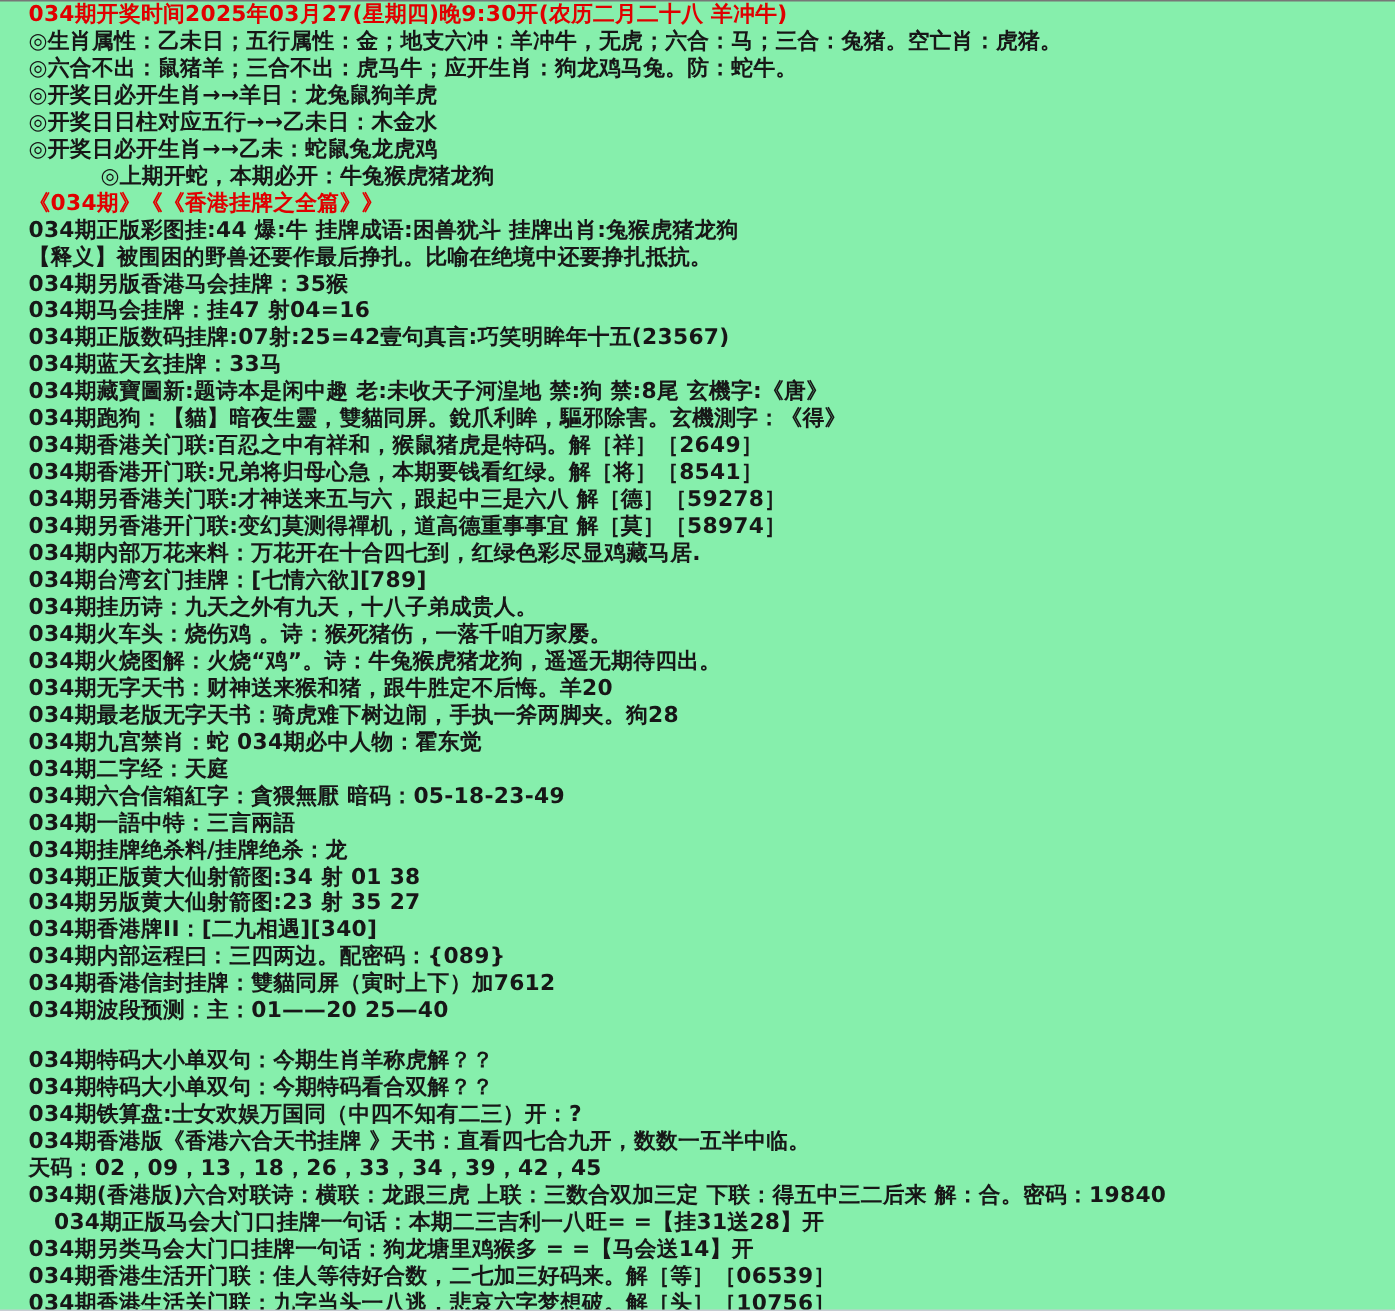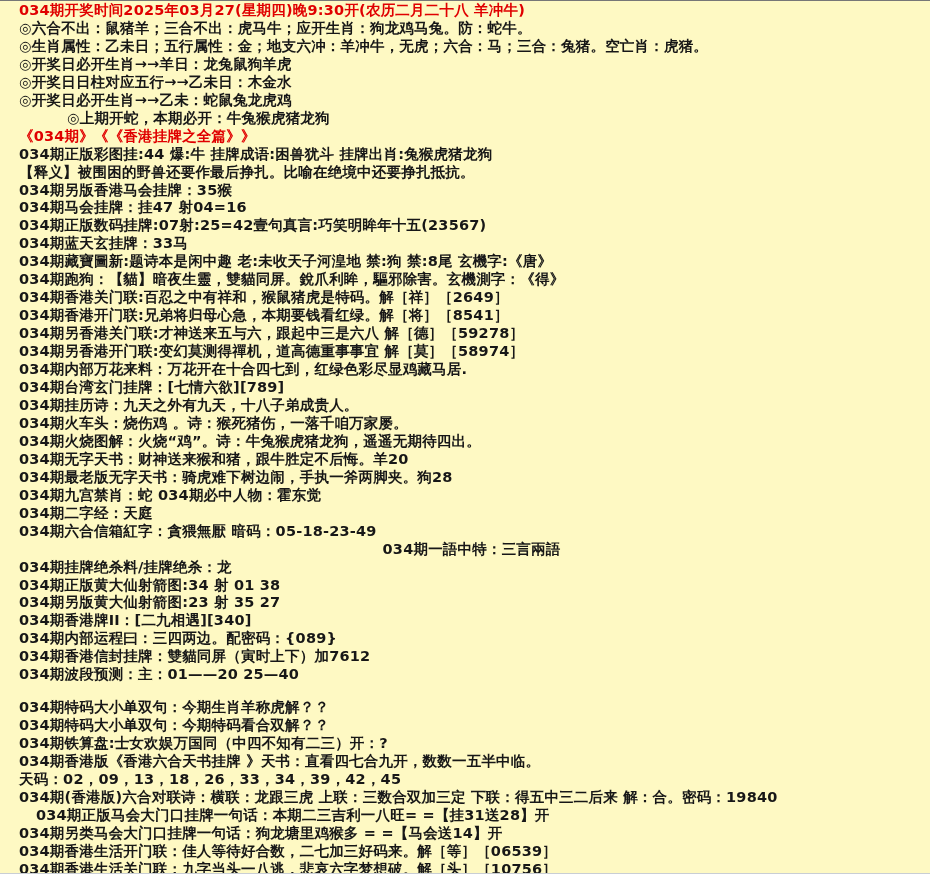--- a/index.html
+++ b/index.html
@@ -30,25 +30,25 @@
     white-space: nowrap;
     letter-spacing: 0.2px;
   }
   .line.red {
     color: var(--accent-red, #e00000);
   }
 </style>
 </head>
 <body>
 
-<div class="page" style="background: #fef9c3;">
+<div class="page" style="background: #86efac;">
   <div class="content">
       <div class="line red" style="color: rgb(224, 0, 0);">034期开奖时间2025年03月27(星期四)晚9:30开(农历二月二十八 羊冲牛)</div>
+      <div class="line" style="color: rgb(23, 23, 23);">◎生肖属性：乙未日；五行属性：金；地支六冲：羊冲牛，无虎；六合：马；三合：兔猪。空亡肖：虎猪。</div>
       <div class="line" style="color: rgb(23, 23, 23);">◎六合不出：鼠猪羊；三合不出：虎马牛；应开生肖：狗龙鸡马兔。防：蛇牛。</div>
-      <div class="line" style="color: rgb(23, 23, 23);">◎生肖属性：乙未日；五行属性：金；地支六冲：羊冲牛，无虎；六合：马；三合：兔猪。空亡肖：虎猪。</div>
       <div class="line" style="color: rgb(23, 23, 23);">◎开奖日必开生肖→→羊日：龙兔鼠狗羊虎</div>
       <div class="line" style="color: rgb(23, 23, 23);">◎开奖日日柱对应五行→→乙未日：木金水</div>
       <div class="line" style="color: rgb(23, 23, 23);">◎开奖日必开生肖→→乙未：蛇鼠兔龙虎鸡</div>
       <div class="line" style="color: rgb(23, 23, 23); margin-left: 48px;">◎上期开蛇，本期必开：牛兔猴虎猪龙狗</div>
       <div class="line red" style="color: rgb(224, 0, 0);">《034期》《《香港挂牌之全篇》》</div>
       <div class="line" style="color: rgb(23, 23, 23);">034期正版彩图挂:44 爆:牛 挂牌成语:困兽犹斗 挂牌出肖:兔猴虎猪龙狗</div>
       <div class="line" style="color: rgb(23, 23, 23);">【释义】被围困的野兽还要作最后挣扎。比喻在绝境中还要挣扎抵抗。</div>
       <div class="line" style="color: rgb(23, 23, 23);">034期另版香港马会挂牌：35猴</div>
       <div class="line" style="color: rgb(23, 23, 23);">034期马会挂牌：挂47 射04=16</div>
       <div class="line" style="color: rgb(23, 23, 23);">034期正版数码挂牌:07射:25=42壹句真言:巧笑明眸年十五(23567)</div>
@@ -62,21 +62,21 @@
       <div class="line" style="color: rgb(23, 23, 23);">034期内部万花来料：万花开在十合四七到，红绿色彩尽显鸡藏马居.</div>
       <div class="line" style="color: rgb(23, 23, 23);">034期台湾玄门挂牌：[七情六欲][789]</div>
       <div class="line" style="color: rgb(23, 23, 23);">034期挂历诗：九天之外有九天，十八子弟成贵人。</div>
       <div class="line" style="color: rgb(23, 23, 23);">034期火车头：烧伤鸡 。诗：猴死猪伤，一落千咱万家屡。</div>
       <div class="line" style="color: rgb(23, 23, 23);">034期火烧图解：火烧“鸡”。诗：牛兔猴虎猪龙狗，遥遥无期待四出。</div>
       <div class="line" style="color: rgb(23, 23, 23);">034期无字天书：财神送来猴和猪，跟牛胜定不后悔。羊20</div>
       <div class="line" style="color: rgb(23, 23, 23);">034期最老版无字天书：骑虎难下树边闹，手执一斧两脚夹。狗28</div>
       <div class="line" style="color: rgb(23, 23, 23);">034期九宫禁肖：蛇    034期必中人物：霍东觉</div>
       <div class="line" style="color: rgb(23, 23, 23);">034期二字经：天庭</div>
       <div class="line" style="color: rgb(23, 23, 23);">034期六合信箱紅字：貪猥無厭 暗码：05-18-23-49</div>
-      <div class="line" style="color: rgb(23, 23, 23); text-align: center;">034期一語中特：三言兩語</div>
+      <div class="line" style="color: rgb(23, 23, 23);">034期一語中特：三言兩語</div>
       <div class="line" style="color: rgb(23, 23, 23);">034期挂牌绝杀料/挂牌绝杀：龙</div>
       <div class="line" style="color: rgb(23, 23, 23);">034期正版黄大仙射箭图:34 射 01 38</div>
       <div class="line" style="color: rgb(23, 23, 23);">034期另版黄大仙射箭图:23 射 35 27</div>
       <div class="line" style="color: rgb(23, 23, 23);">034期香港牌II：[二九相遇][340]</div>
       <div class="line" style="color: rgb(23, 23, 23);">034期内部运程曰：三四两边。配密码：{089}</div>
       <div class="line" style="color: rgb(23, 23, 23);">034期香港信封挂牌：雙貓同屏（寅时上下）加7612</div>
       <div class="line" style="color: rgb(23, 23, 23);">034期波段预测：主：01——20 25—40</div>
       <div class="line" style="color: rgb(23, 23, 23); margin-top: 15px;">034期特码大小单双句：今期生肖羊称虎解？？</div>
       <div class="line" style="color: rgb(23, 23, 23);">034期特码大小单双句：今期特码看合双解？？</div>
       <div class="line" style="color: rgb(23, 23, 23);">034期铁算盘:士女欢娱万国同（中四不知有二三）开：?</div>

